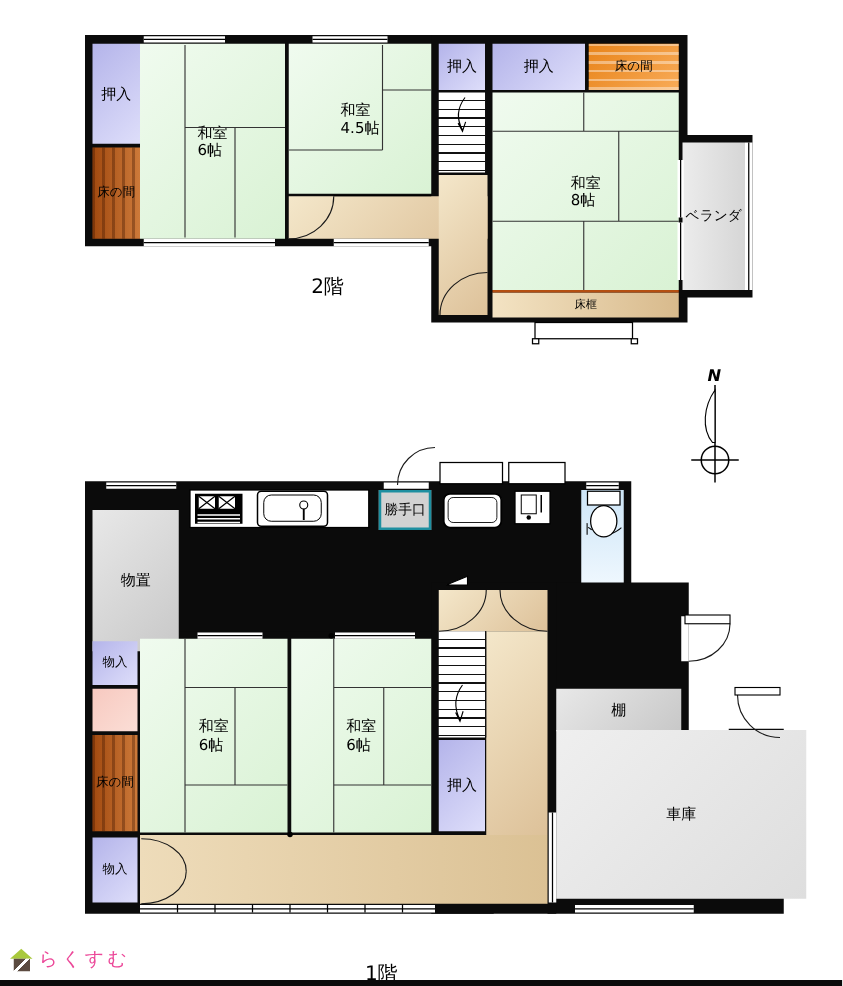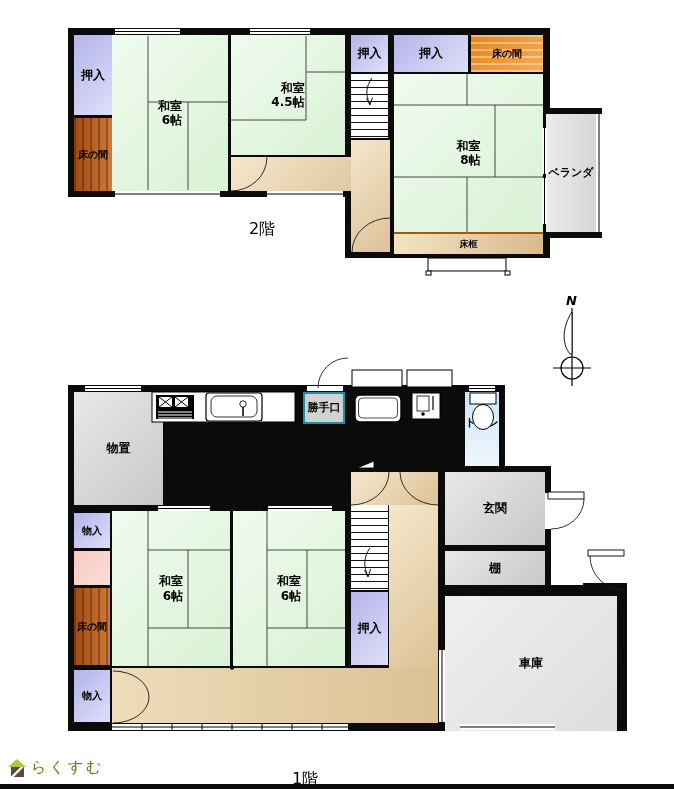--- a/index.html
+++ b/index.html
@@ -1,20 +1,20 @@
 <!DOCTYPE html>
 <html><head>
 <meta charset="utf-8">
 <style>
   html,body{margin:0;padding:0;background:#fff;font-family:"DejaVu Sans",sans-serif;}
   .canvas{position:relative;width:674px;height:789px;background:#fff;overflow:hidden;}
   .wall{position:absolute;background:#0b0b0b;}
   .win{position:absolute;background:#fff;}
   .room{position:absolute;display:flex;align-items:center;justify-content:center;}
-  .lbl{white-space:pre-line;text-align:right;font-size:12px;line-height:1.2;color:#000;font-weight:bold;}
+  .lbl{white-space:pre-line;text-align:left;font-size:12px;line-height:1.2;color:#000;}
   .s11{font-size:11px;} .s10{font-size:10px;} .s9{font-size:9px;}
   .floorlbl{font-size:16px;color:#000;}
   .tatami{background:linear-gradient(135deg,#f0fbef 0%,#d9f2d4 100%);}
   .closet{background:linear-gradient(135deg,#b4b4ea 0%,#dedefa 100%);}
   .corr{background:linear-gradient(135deg,#f4e7ca 0%,#ddc199 100%);}
   .engawa{background:linear-gradient(90deg,#eedcba,#dbc194);}
   .dkbg{background:linear-gradient(135deg,#fdeedd 0%,#f6dcc0 100%);}
   .graybg{background:linear-gradient(135deg,#e8e8e8 0%,#c8c8c8 100%);}
   .garage{background:linear-gradient(135deg,#efefef 0%,#dedede 100%);}
   .waterbg{background:linear-gradient(135deg,#e6f3fc 0%,#badaee 100%);}
@@ -25,21 +25,21 @@
   .senmenbg{background-color:#f2fafa;background-image:repeating-linear-gradient(45deg,rgba(34,158,168,.6) 0 2px,rgba(0,0,0,0) 2px 10px),repeating-linear-gradient(135deg,rgba(34,158,168,.6) 0 2px,rgba(0,0,0,0) 2px 10px);}
   .stairs{background:repeating-linear-gradient(180deg,#fff 0 6px,#111 6px 7px);border-right:1px solid #111;}
   .verandabg{background:linear-gradient(90deg,#ececec,#d6d6d6);}
   .tokoge{background:linear-gradient(90deg,#f3e3c3,#d8ba8c);border-top:2px solid #b44f12;}
   .katte{background:#d2d2d2;border:2px solid #1e8fa0;box-sizing:border-box;}
   svg.overlay{position:absolute;left:0;top:0;pointer-events:none;}
   .logo{position:absolute;left:8px;top:758px;display:flex;align-items:center;gap:5px;}
   .logo-icon{display:flex;flex-direction:column;align-items:center;}
   .logo-roof{width:0;height:0;border-left:9px solid transparent;border-right:9px solid transparent;border-bottom:8px solid #a9c93d;}
   .logo-body{width:13px;height:10px;background:linear-gradient(135deg,#5c4b40 40%,#ffffff 42%,#ffffff 55%,#5c4b40 57%);}
-  .logo-text{font-size:15px;letter-spacing:3px;color:#4d7c0f;font-family:Liberation Serif, serif;}
+  .logo-text{font-size:15px;letter-spacing:3px;color:#ec4899;font-family:Liberation Serif, serif;}
 </style>
 </head>
 <body>
 
 <div class="canvas">
 
   <div class="wall" style="left:68px;top:28px;width:322px;height:169px"></div>
   <div class="wall" style="left:345px;top:28px;width:205px;height:230px"></div>
   <div class="wall" style="left:540px;top:108px;width:62px;height:130px"></div>
 
@@ -92,21 +92,21 @@
       <span class="floorlbl">2階</span>
     </div>
 
   <div class="wall" style="left:68px;top:385px;width:437px;height:126px"></div>
   <div class="wall" style="left:438px;top:466px;width:113px;height:122px"></div>
   <div class="wall" style="left:438px;top:585px;width:189px;height:146px"></div>
   <div class="wall" style="left:68px;top:505px;width:327px;height:226px"></div>
   <div class="wall" style="left:345px;top:466px;width:100px;height:265px"></div>
   <div class="wall" style="left:583px;top:583px;width:44px;height:9px"></div>
 
-  <div class="room graybg" style="left:74px;top:392px;width:89px;height:113px">
+  <div class="room graybg" style="left:74px;top:408px;width:69px;height:113px">
       <span class="lbl">物置</span>
     </div>
   <div class="room katte" style="left:303px;top:392px;width:42px;height:32px">
       <span class="lbl s11" style="white-space:nowrap">勝手口</span>
     </div>
   <div class="room toilebg" style="left:465px;top:392px;width:34px;height:74px">
       <span class="lbl s11" style="padding-bottom:12px;white-space:nowrap">トイレ</span>
     </div>
   <div class="room corr" style="left:351px;top:472px;width:87px;height:33px"></div>
   <div class="room corr" style="left:389px;top:505px;width:49px;height:163px"></div>
@@ -126,27 +126,24 @@
       <span class="lbl s10">物入</span>
     </div>
   <div class="room pinkbg" style="left:74px;top:551px;width:36px;height:34px"></div>
   <div class="room tokbrown" style="left:74px;top:588px;width:36px;height:77px">
       <span class="lbl s10">床の間</span>
     </div>
   <div class="room closet" style="left:74px;top:670px;width:36px;height:52px">
       <span class="lbl s10">物入</span>
     </div>
   <div class="room engawa" style="left:112px;top:668px;width:326px;height:55px"></div>
-  <div class="room graybg" style="left:445px;top:472px;width:100px;height:73px">
-      <span class="lbl">玄関</span>
-    </div>
   <div class="room graybg" style="left:445px;top:551px;width:100px;height:34px">
       <span class="lbl">棚</span>
     </div>
-  <div class="room garage" style="left:445px;top:596px;width:172px;height:135px">
+  <div class="room garage" style="left:445px;top:584px;width:200px;height:135px">
       <span class="lbl">車庫</span>
     </div>
 
   <div class="win" style="left:85px;top:386px;width:56px;height:5px"></div>
   <div class="win" style="left:307px;top:386px;width:36px;height:5px"></div>
   <div class="win" style="left:469px;top:386px;width:26px;height:5px"></div>
   <div class="win" style="left:158px;top:506px;width:52px;height:5px"></div>
   <div class="win" style="left:268px;top:506px;width:64px;height:5px"></div>
   <div class="win" style="left:545px;top:493px;width:6px;height:36px"></div>
   <div class="win" style="left:439px;top:650px;width:6px;height:72px"></div>

